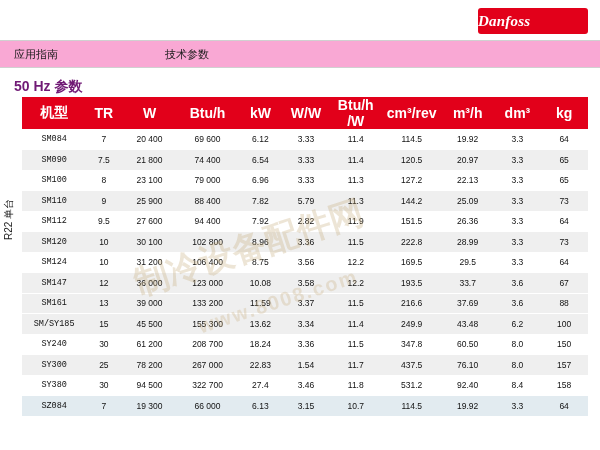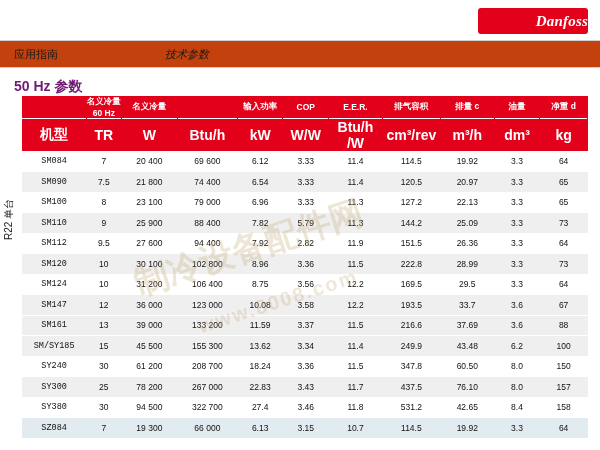--- a/index.html
+++ b/index.html
@@ -18,47 +18,47 @@
 
   
   .brand {
     position: absolute;
     top: 8px; right: 12px;
     width: 110px; height: 26px;
     background: #e2001a;
     border-radius: 3px;
     display: flex;
     align-items: center;
-    justify-content: flex-end;
+    justify-content: flex-start;
   }
   .brand-text {
     color: #ffffff;
     font-family: "Liberation Serif", serif;
     font-style: italic;
     font-weight: bold;
     font-size: 15px;
     letter-spacing: 0.2px;
   }
 
   .topbar {
     position: absolute;
     top: 40px; left: 0;
     width: 600px; height: 28px;
-    background: #c2410c;
+    background: #f9a8d4;
     border-top: 1px solid #d0d0d0;
     border-bottom: 1px solid #d0d0d0;
   }
   .topbar .crumb {
     position: absolute;
     top: 6px;
     font-size: 11px;
     color: #1a1a1a;
   }
   .crumb-left { left: 14px; }
-  .crumb-right { left: 165px; font-style: italic; }
+  .crumb-right { left: 165px; }
 
   .section-title {
     position: absolute;
     top: 78px; left: 14px;
     font-size: 14px;
     font-weight: bold;
     color: #701a75;
   }
 
   
@@ -193,33 +193,20 @@
           <col class="col-btu">
         <col class="col-kw">
           <col class="col-cop">
           <col class="col-eer">
           <col class="col-disp">
         <col class="col-flow">
           <col class="col-oil">
           <col class="col-wt">
       </colgroup>
       <thead>
-        <tr class="hrow1">
-          <th class="model-cell"></th>
-          <th>名义冷量 60 Hz</th>
-          <th>名义冷量</th>
-          <th></th>
-          <th>输入功率</th>
-          <th>COP</th>
-          <th>E.E.R.</th>
-          <th>排气容积</th>
-          <th>排量 c</th>
-          <th>油量</th>
-          <th>净重 d</th>
-        </tr>
         <tr class="hrow2">
           <th class="model-cell">机型</th>
           <th>TR</th>
           <th>W</th>
           <th>Btu/h</th>
           <th>kW</th>
           <th>W/W</th>
           <th>Btu/h /W</th>
           <th>cm³/rev</th>
           <th>m³/h</th>
@@ -370,37 +357,37 @@
             <td>60.50</td>
             <td>8.0</td>
             <td>150</td>
           </tr>
           <tr class="even">
             <td class="model">SY300</td>
             <td>25</td>
             <td>78 200</td>
             <td>267 000</td>
             <td>22.83</td>
-            <td>3.43</td>
+            <td>1.54</td>
             <td>11.7</td>
             <td>437.5</td>
             <td>76.10</td>
             <td>8.0</td>
             <td>157</td>
           </tr>
           <tr class="odd">
             <td class="model">SY380</td>
             <td>30</td>
             <td>94 500</td>
             <td>322 700</td>
             <td>27.4</td>
             <td>3.46</td>
             <td>11.8</td>
             <td>531.2</td>
-            <td>42.65</td>
+            <td>92.40</td>
             <td>8.4</td>
             <td>158</td>
           </tr>
           <tr class="even grp2">
             <td class="model">SZ084</td>
             <td>7</td>
             <td>19 300</td>
             <td>66 000</td>
             <td>6.13</td>
             <td>3.15</td>

